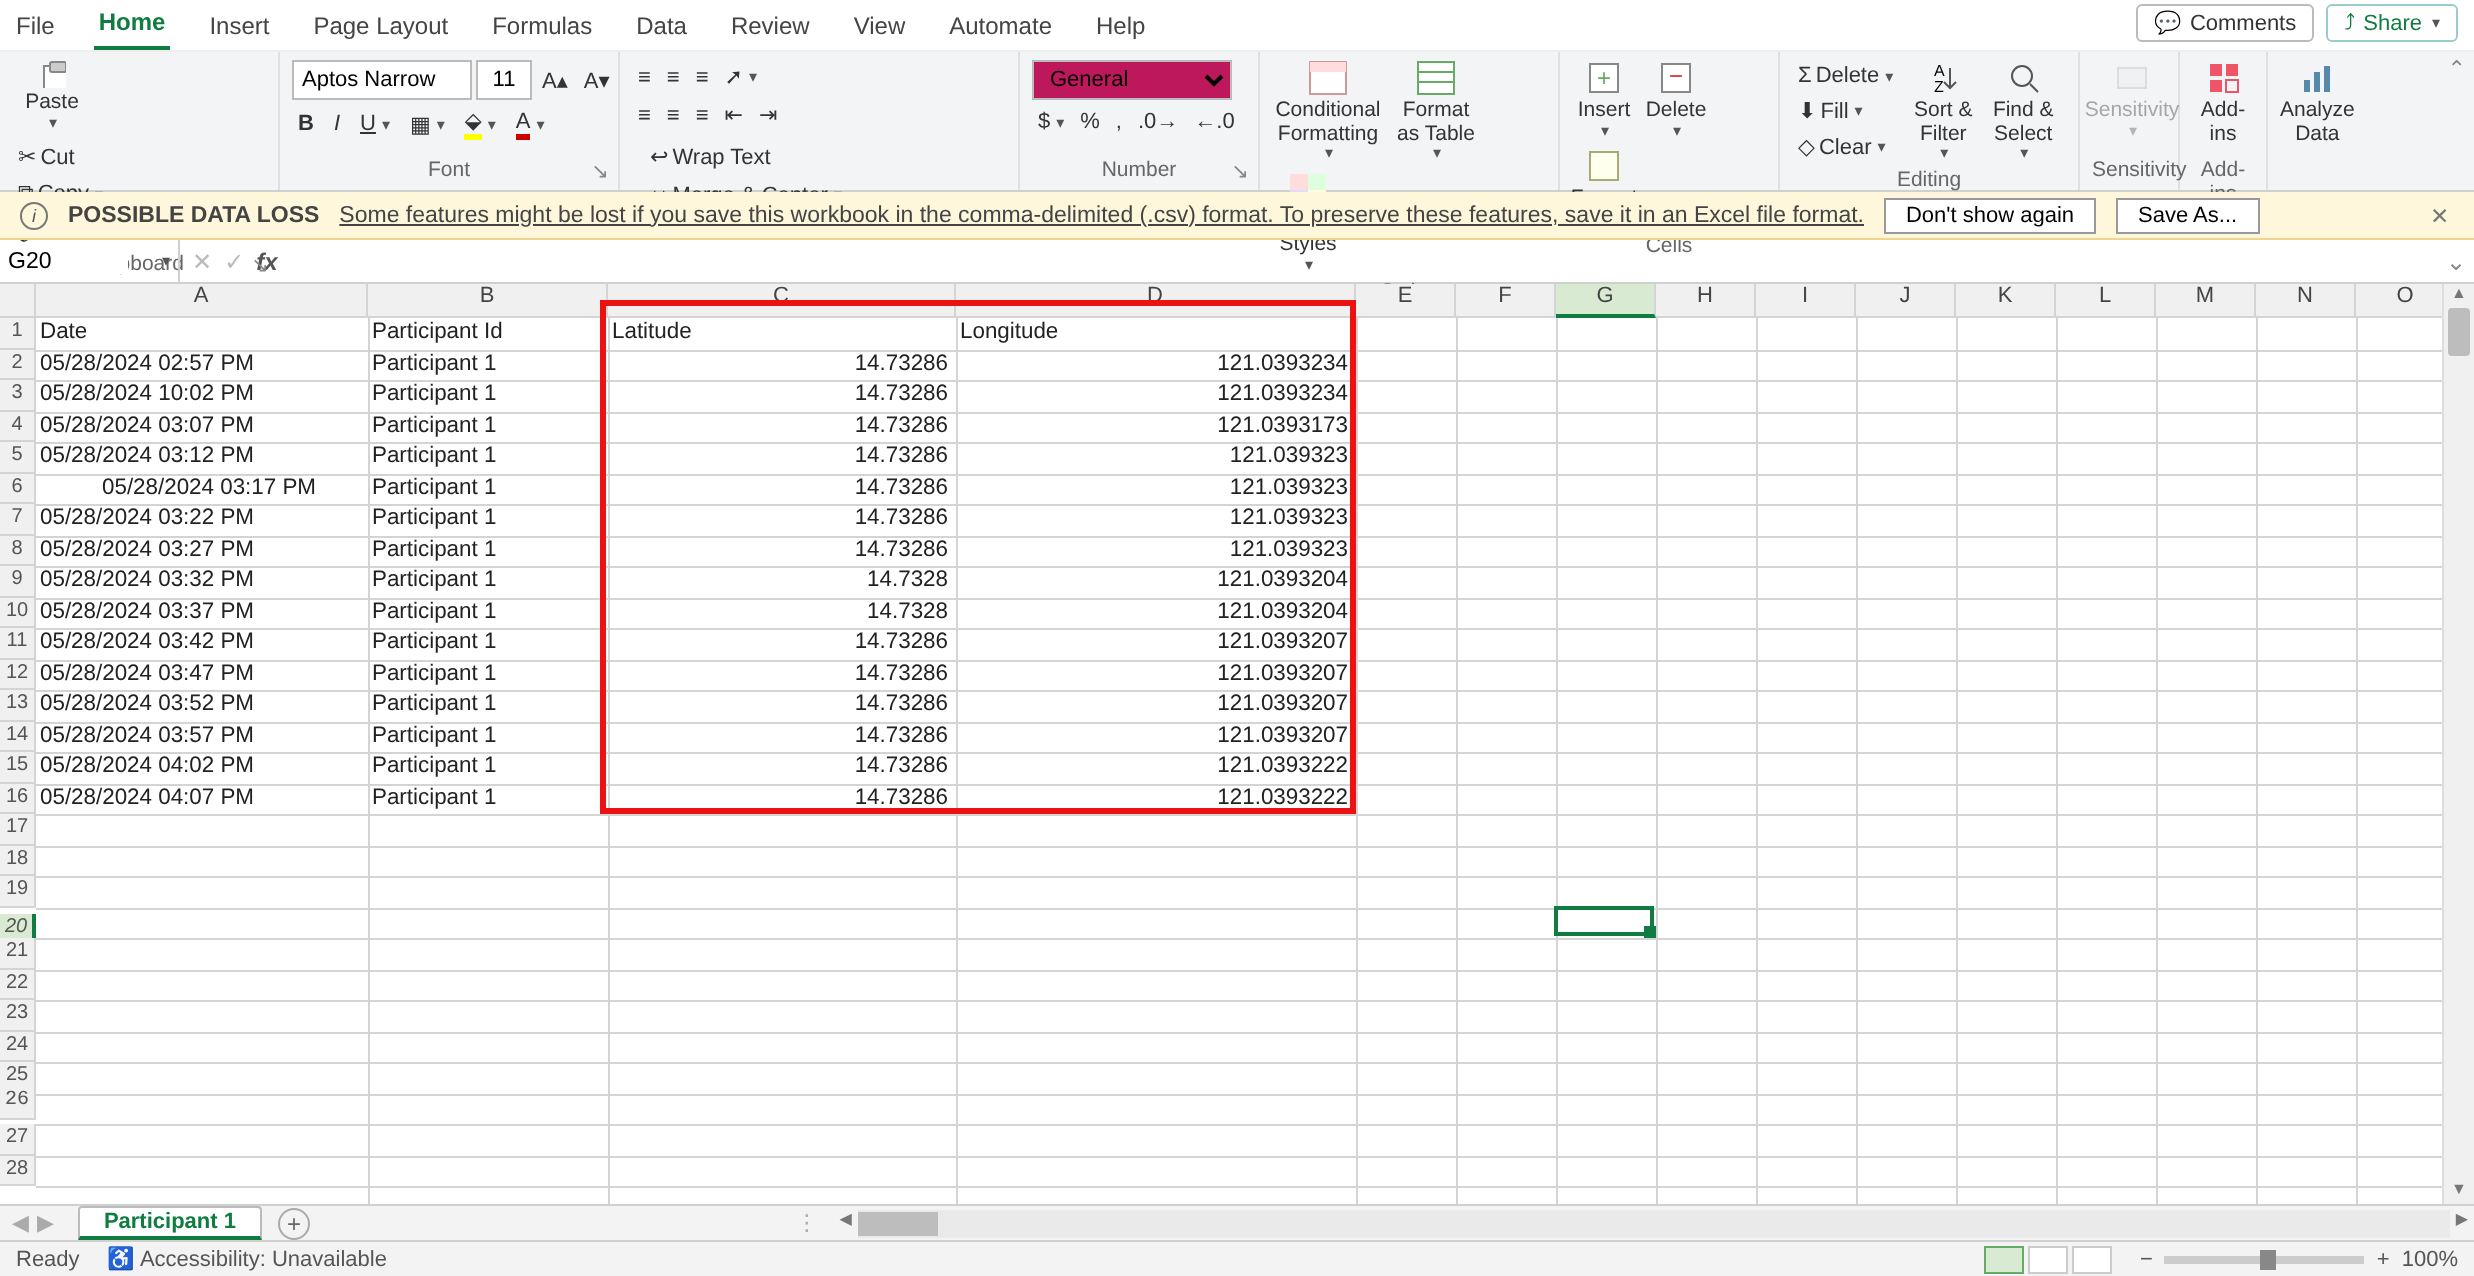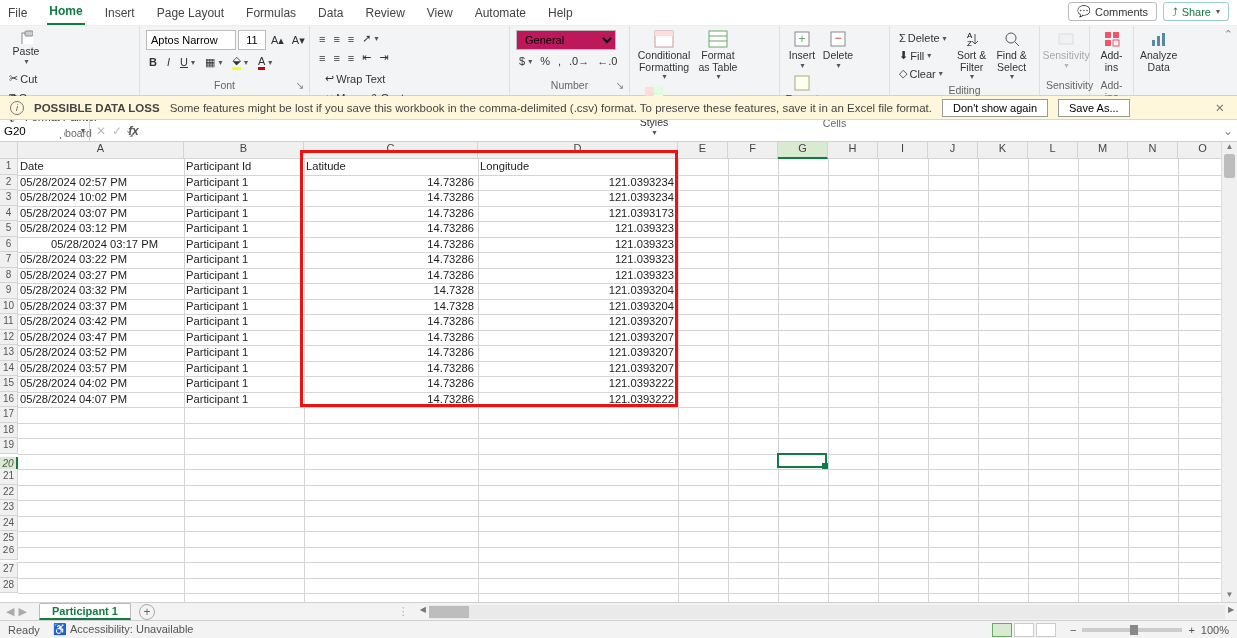--- a/index.html
+++ b/index.html
@@ -28,21 +28,21 @@
     .big svg{margin-bottom:2px;}
     .dd{font-size:8px;color:#555;margin-left:1px;}
     .font input, .font select{height:20px;border:1px solid #bbb;background:#fff;font-size:11px;}
     .fontname{width:90px;padding:0 4px;}
     .fontsize{width:28px;text-align:center;}
     .numfmt{width:100px;height:20px;border:1px solid #bbb;background:#be185d;padding:0 4px;font-size:11px;}
     .iconsvg{width:14px;height:14px;display:block;}
     
     .msgbar{height:24px;background:var(--msgbar);border-bottom:1px solid var(--msgborder);display:flex;align-items:center;padding:0 10px;font-size:11.5px;color:#444;gap:10px;position:relative;}
     .msgbar .icon{width:14px;height:14px;border:1px solid #777;border-radius:50%;display:flex;align-items:center;justify-content:center;font-size:9px;font-style:italic;color:#555;flex:none;}
-    .msgbar .link{color:#444;cursor:pointer;}
+    .msgbar .link{text-decoration:underline;color:#444;cursor:pointer;}
     .msgbar .btn{border:1px solid #999;background:#fff;padding:2px 10px;font-size:11px;cursor:pointer;}
     .msgbar .close{position:absolute;right:8px;top:5px;width:14px;height:14px;cursor:pointer;color:#777;}
     
     .fxbar{height:22px;border-bottom:1px solid var(--border);display:flex;align-items:center;background:#fff;}
     .namebox{width:90px;height:100%;border-right:1px solid var(--border);display:flex;align-items:center;padding:0 4px;position:relative;}
     .namebox input{border:none;width:60px;font-size:11.5px;padding:0;outline:none;}
     .namebox .dd{position:absolute;right:4px;}
     .fxbtns{display:flex;gap:6px;padding:0 6px;align-items:center;color:#999;}
     .fxbtns .fx{font-style:italic;font-weight:bold;color:#555;cursor:pointer;}
     .formula{flex:1;height:100%;padding:0 4px;}

